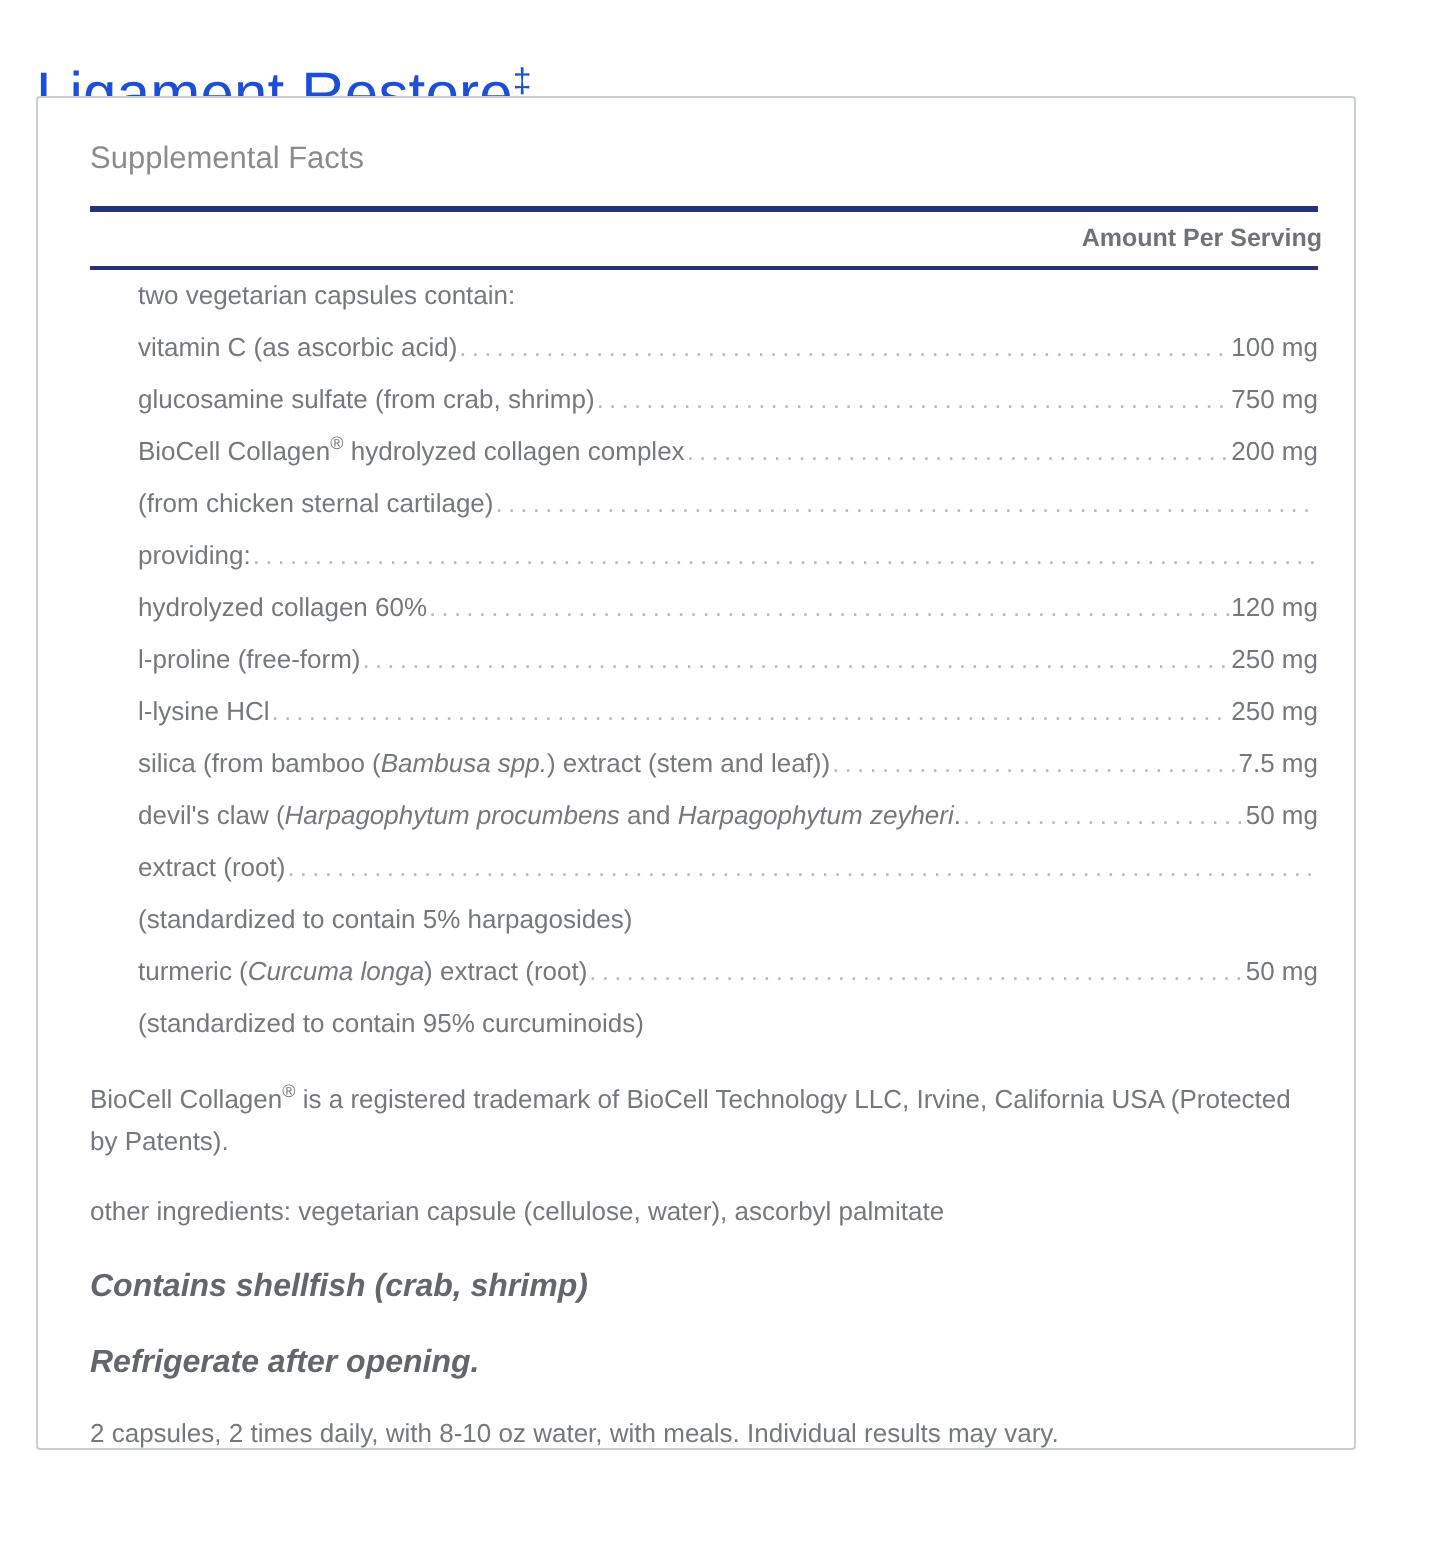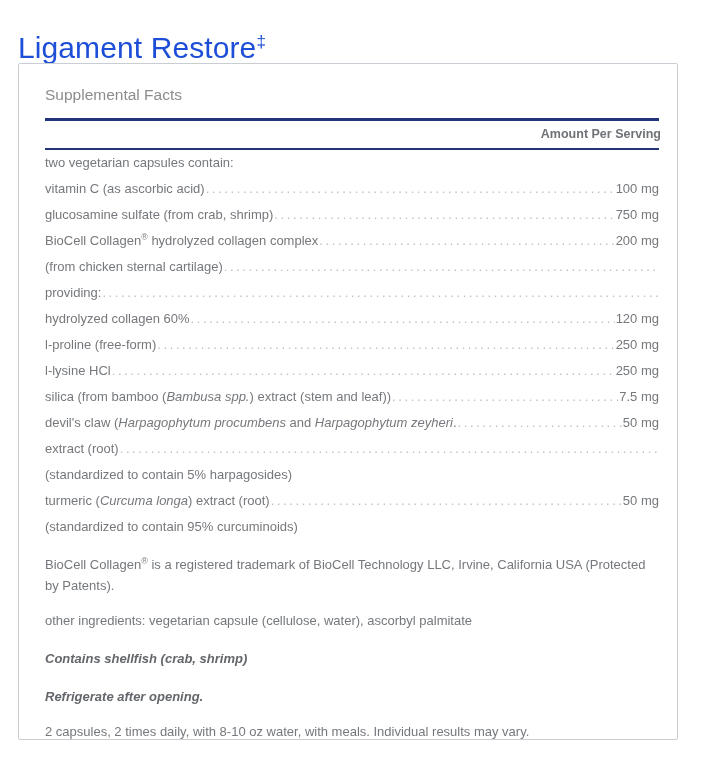--- a/index.html
+++ b/index.html
@@ -35,21 +35,21 @@
   }
   .page-title .dagger {
     font-size: 17px;
     vertical-align: super;
     line-height: 0;
   }
 
   .facts-card {
     position: absolute;
     left: 18px;
-    top: 63px;
+    top: 48px;
     width: 660px;
     height: 677px;
     box-sizing: border-box;
     border: 1px solid #c9cdd4;
     border-radius: 2px;
     background: #ffffff;
   }
 
   .card-inner {
     padding: 20px 16px 0 10px;
@@ -89,20 +89,21 @@
   }
 
   
   .row {
     display: flex;
     align-items: baseline;
     font-size: 13px;
     color: #75787c;
     line-height: 26px;
     white-space: nowrap;
+    margin-left: 24px;
   }
   .row .name {
     flex: 0 0 auto;
   }
   .row .leader {
     flex: 1 1 auto;
     overflow: hidden;
     min-width: 4px;
     margin: 0 1px;
     color: #b9bcc0;
@@ -133,21 +134,21 @@
     font-size: 13px;
     color: #75787c;
     line-height: 21px;
     padding-left: 16px;
     padding-right: 14px;
   }
   .note.spaced-top {
     margin-top: 14px;
   }
   .note-bold-italic {
-    font-size: 13px;
+    font-size: 16px;
     font-weight: bold;
     font-style: italic;
     color: #63666a;
     line-height: 21px;
     padding-left: 16px;
     margin-top: 17px;
   }
 </style>
 </head>
 <body>

